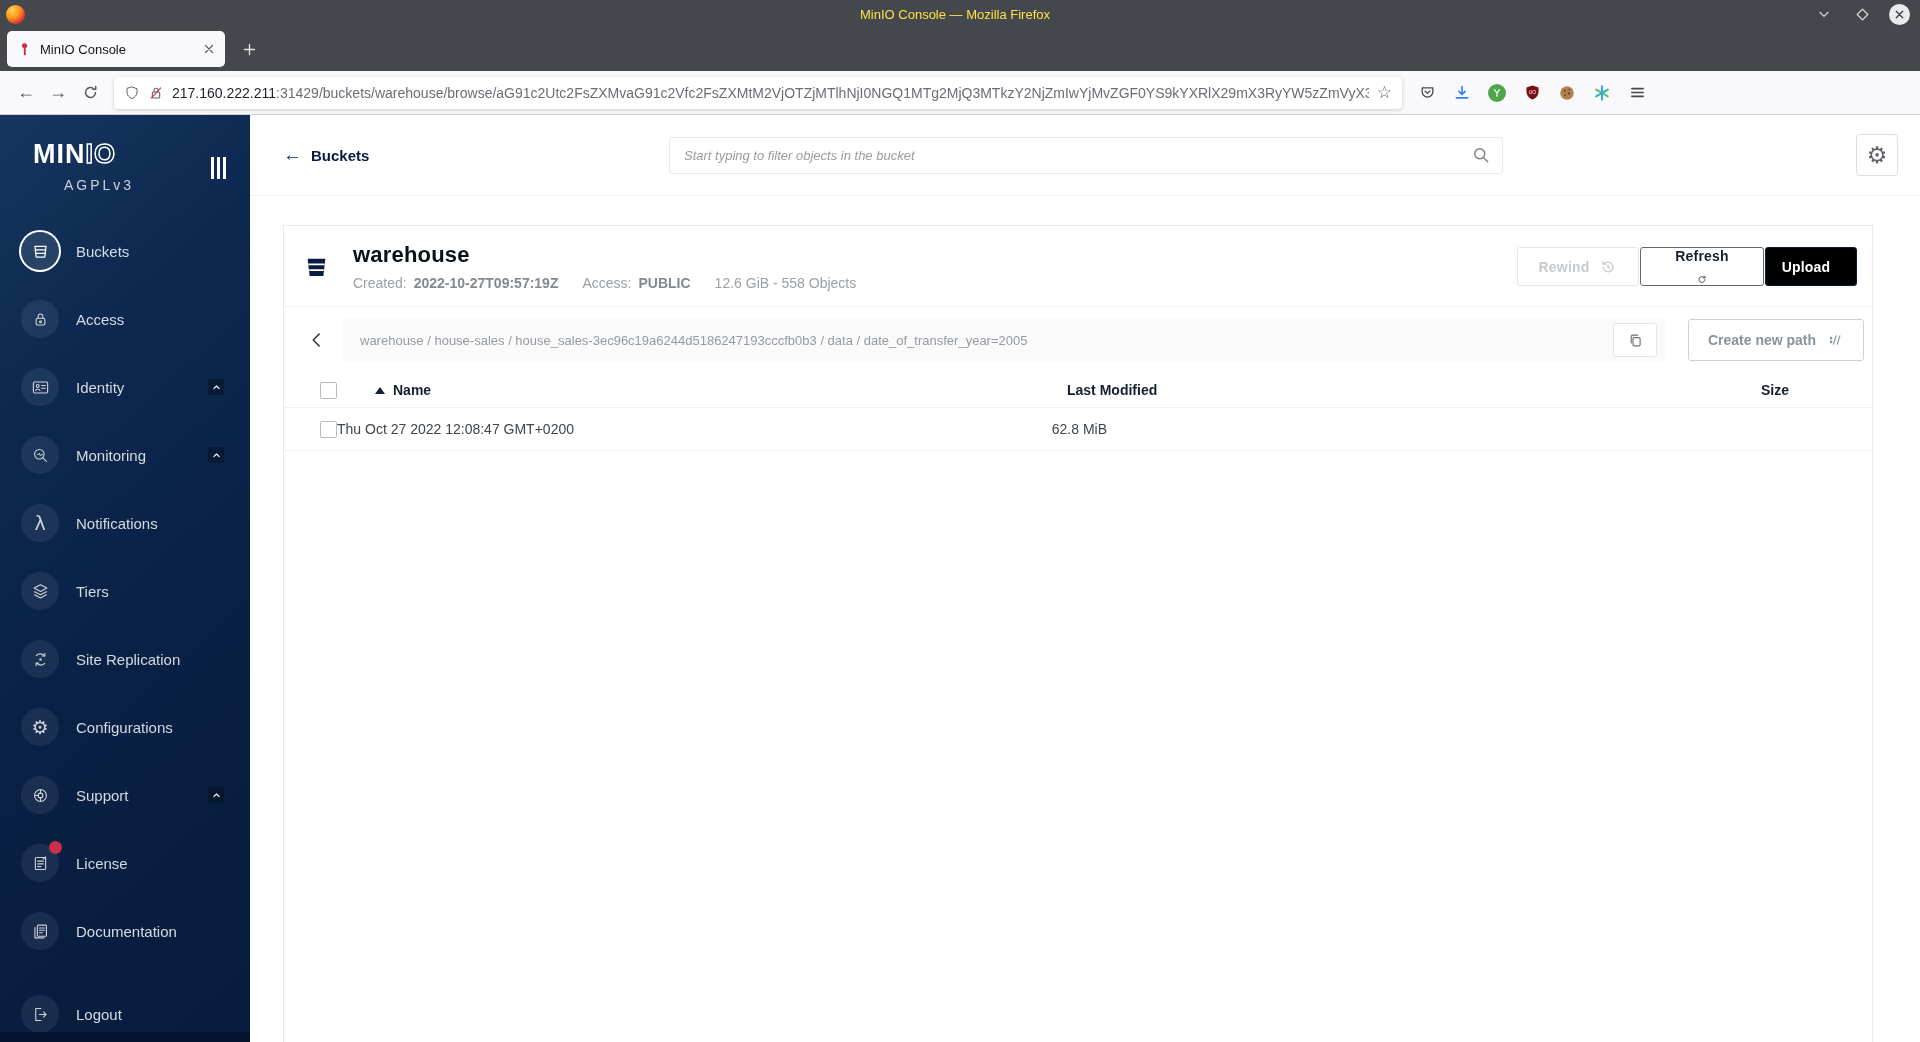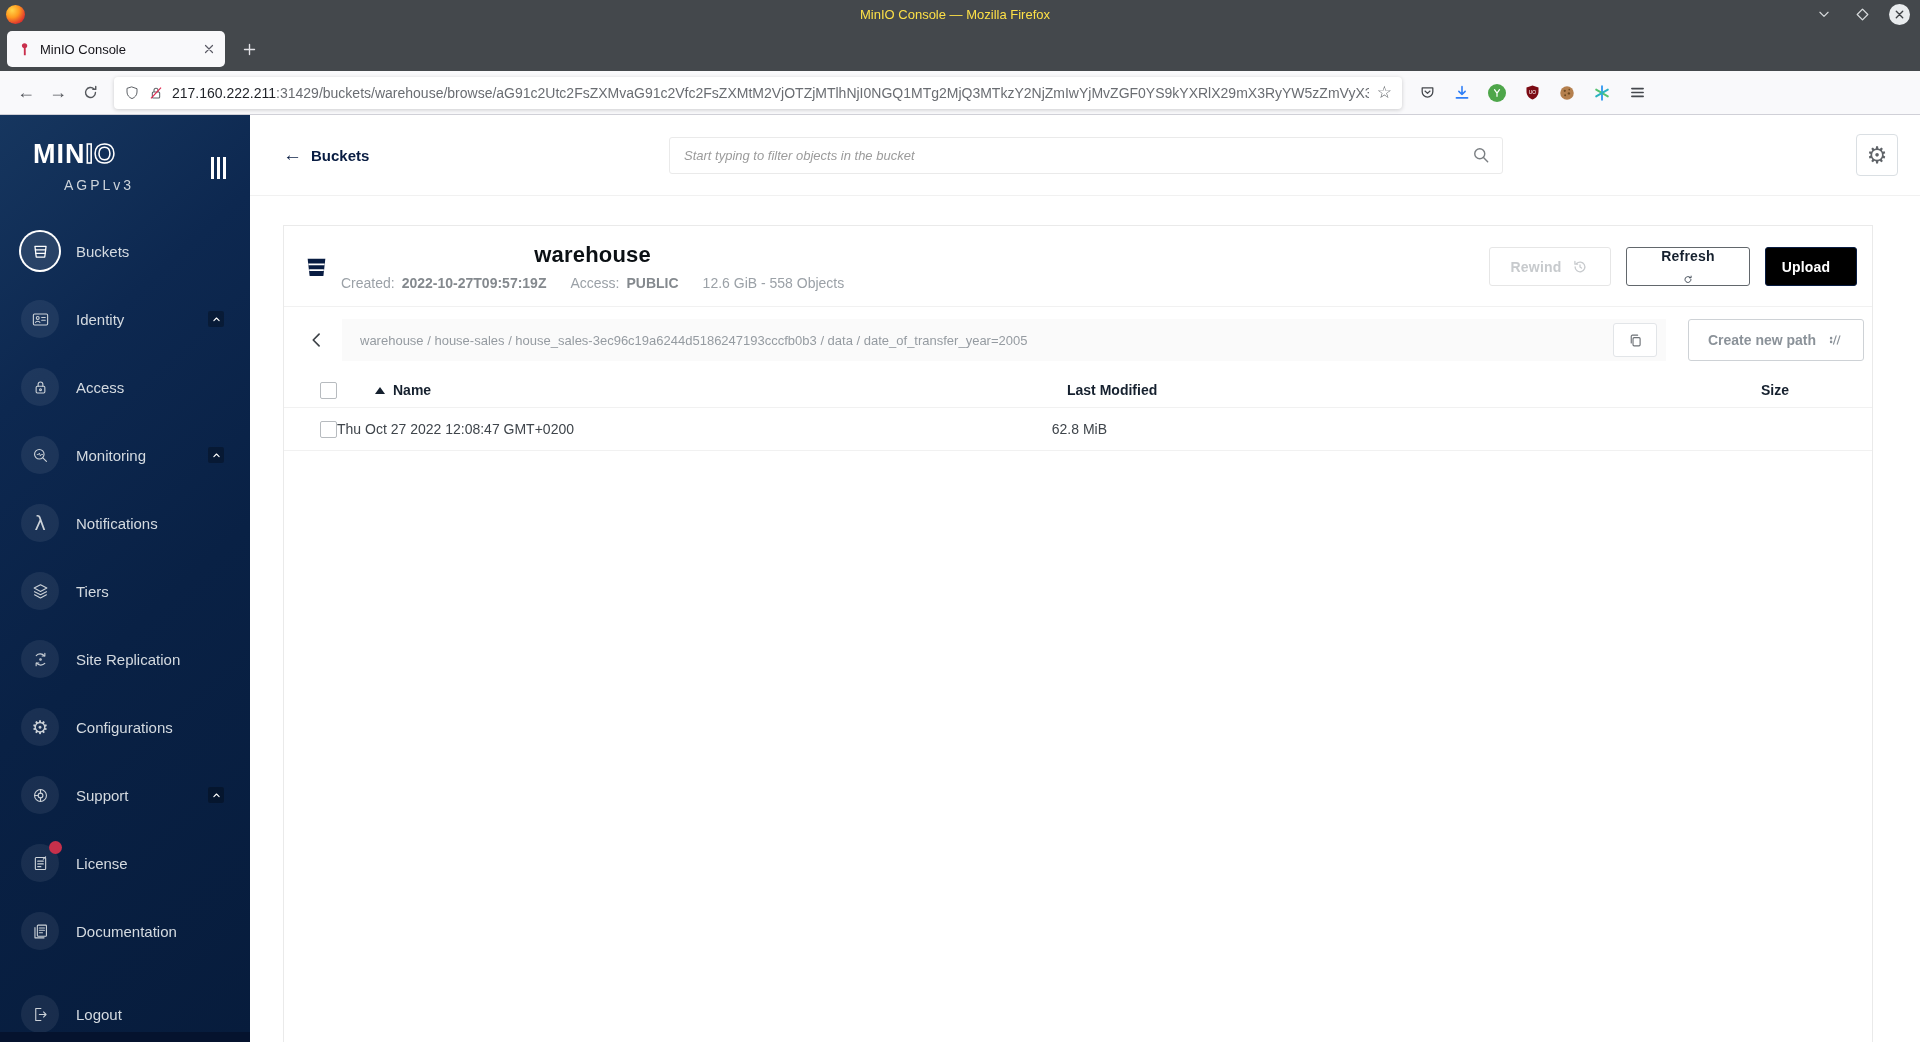--- a/index.html
+++ b/index.html
@@ -73,27 +73,27 @@
   .search-wrap input::placeholder { color:#9b9b9b; }
   .search-icon { position:absolute; right:12px; top:8px; }
   .gear-btn { margin-left:auto; width:42px; height:42px; border:1px solid #dadfe3; border-radius:4px;
     display:flex; align-items:center; justify-content:center; cursor:pointer; background:#fff; }
   .gear-glyph { font-family:"DejaVu Sans",sans-serif; font-size:23px; color:#5f6368; line-height:1; }
 
   .content { flex:1; padding:29px 47px 0 33px; }
   .card { border:1px solid #eaeaea; border-bottom:none; height:100%; background:#fff; }
 
   .bucket-head { display:flex; align-items:center; padding:16px 15px 15px 20px; border-bottom:1px solid #f1f1f1; }
-  .bucket-titles { margin-left:12px;text-align:center; }
+  .bucket-titles { margin-left:24px; }
   .bucket-name { font-size:22px; font-weight:600; color:#0b1014; letter-spacing:.2px; }
   .bucket-meta { margin-top:7px; display:flex; gap:10px; font-size:14px; color:#9ba1a7; }
   .meta-val { font-weight:700; color:#84898e; }
   .meta-group { display:flex; gap:7px; }
   .meta-group + .meta-group { margin-left:14px; }
-  .bucket-actions { margin-left:auto; display:flex; gap:15px; }
+  .bucket-actions { margin-left:auto; display:flex; gap:1px; }
   .btn { height:39px; border-radius:3px; font-size:14px; font-weight:700; letter-spacing:.2px;
     display:flex; align-items:center; justify-content:center; gap:10px; padding:0 20px;
     background:#fff; cursor:pointer; font-family:"Liberation Sans","DejaVu Sans",sans-serif; }
   .btn-disabled { border:1px solid #e6e6e6; color:#c7cacd; width:122px; cursor:default; }
   .btn-outline { border:1px solid #62676c; color:#15202e; width:124px;flex-direction:column; }
   .btn-primary { border:1px solid #081c42; background:#000000; color:#fff; width:92px; }
 
   .browse-row { display:flex; align-items:center; padding:12px 8px 12px 20px; }
   .crumb-back { width:26px; display:flex; align-items:center; justify-content:center; cursor:pointer; }
   .pathbar { flex:1; margin-left:12px; background:#fafafa; height:42px; display:flex; align-items:center;
@@ -256,41 +256,41 @@
           <svg class="stroke" width="19" height="19" viewBox="0 0 24 24" style="color:#fff;stroke-width:1.6">
               <path d="M5 5.5h14l-1.6 13.5H6.6z"></path>
               <path d="M5.6 10h12.8M6.1 14.5h11.8"></path>
             </svg>
         </span>
         <span>Buckets</span>
       </div>
       <div class="menu-item">
         <span class="icon-circle">
           <svg class="stroke" width="19" height="19" viewBox="0 0 24 24" style="color:#ccd2d8;stroke-width:1.4">
+              <rect x="6.5" y="10.5" width="11" height="8.5" rx="1.5"></rect>
+              <path d="M9 10.5V8a3 3 0 016 0v2.5"></path>
+              <circle cx="12" cy="14.7" r="1.2"></circle>
+            </svg>
+        </span>
+        <span>Access</span>
+      </div>
+      <div class="menu-item">
+        <span class="icon-circle">
+          <svg class="stroke" width="19" height="19" viewBox="0 0 24 24" style="color:#ccd2d8;stroke-width:1.4">
               <rect x="3" y="5" width="18" height="14" rx="1.5"></rect>
               <circle cx="8.5" cy="10" r="1.8"></circle>
               <path d="M5.8 15.7c.6-2 4.8-2 5.4 0M13.5 9.5H18M13.5 13H18"></path>
             </svg>
         </span>
         <span>Identity</span>
         <span class="chev-box">
             <svg class="stroke" width="9" height="9" viewBox="0 0 24 24" style="color:#fff;stroke-width:3">
               <path d="M5 15l7-7 7 7"></path>
             </svg>
           </span>
-      </div>
-      <div class="menu-item">
-        <span class="icon-circle">
-          <svg class="stroke" width="19" height="19" viewBox="0 0 24 24" style="color:#ccd2d8;stroke-width:1.4">
-              <rect x="6.5" y="10.5" width="11" height="8.5" rx="1.5"></rect>
-              <path d="M9 10.5V8a3 3 0 016 0v2.5"></path>
-              <circle cx="12" cy="14.7" r="1.2"></circle>
-            </svg>
-        </span>
-        <span>Access</span>
       </div>
       <div class="menu-item">
         <span class="icon-circle">
           <svg class="stroke" width="19" height="19" viewBox="0 0 24 24" style="color:#ccd2d8;stroke-width:1.4">
               <circle cx="10.5" cy="10.5" r="6"></circle>
               <path d="M15 15l4.5 4.5"></path>
               <path d="M7.8 10.8h1.8l.9-1.9 1.4 3.8 1-1.9h1.8" style="stroke-width:1.1"></path>
             </svg>
         </span>
         <span>Monitoring</span>

